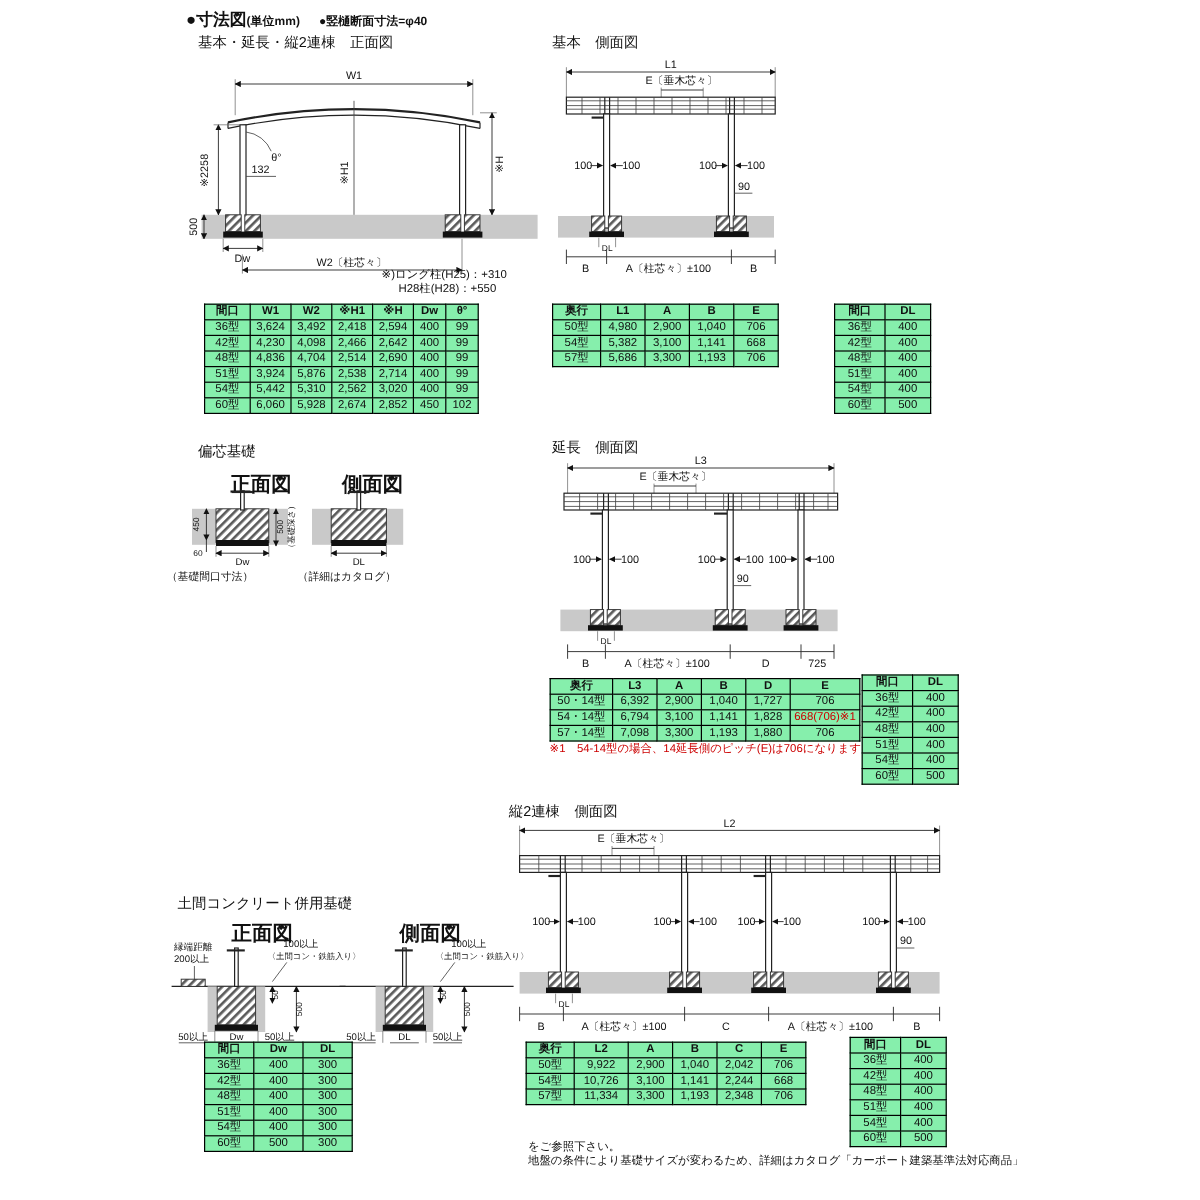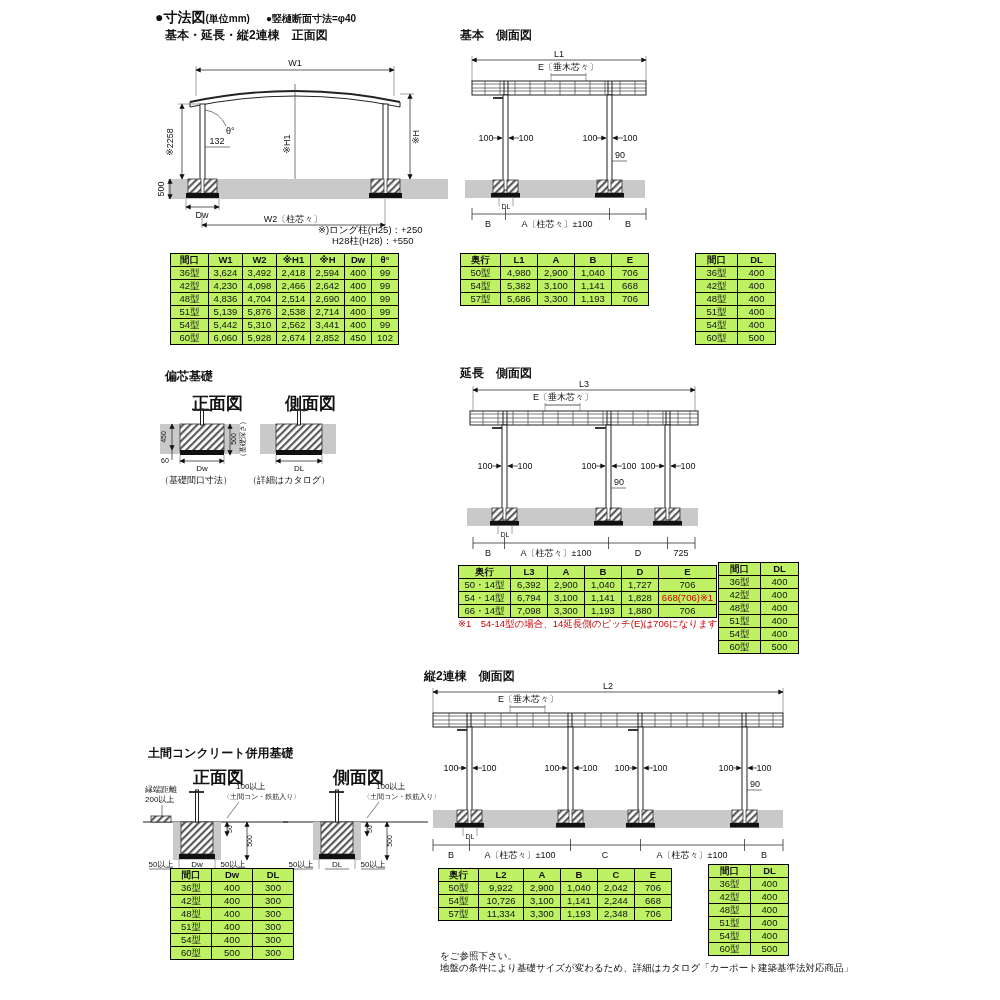--- a/index.html
+++ b/index.html
@@ -3,26 +3,26 @@
 <meta charset="utf-8">
 <style>
 *{margin:0;padding:0;box-sizing:border-box}
 body{background:#fff}
 .page{position:relative;width:1000px;height:1000px;background:#fff;
   font-family:"Liberation Sans","DejaVu Sans",sans-serif;color:#111;overflow:hidden}
 .hdr{position:absolute;left:155px;top:8px;white-space:nowrap}
 .hdr-big{font-size:14px;font-weight:bold}
 .hdr-small{font-size:10px;font-weight:bold}
 .hdr-note{font-size:10px;font-weight:bold;margin-left:16px}
-.sec-title{position:absolute;font-size:12px;font-weight:bold;white-space:nowrap}
+.sec-title{position:absolute;font-size:12px;font-weight:normal;white-space:nowrap}
 .sub-title{position:absolute;font-size:17px;font-weight:bold;white-space:nowrap}
 .note{position:absolute;font-size:9.5px;line-height:11px;white-space:nowrap}
 .note .in{padding-left:14px}
 .cap{position:absolute;font-size:9px;white-space:nowrap}
-.tbl{position:absolute;border-collapse:collapse;background:#bef264;border:1.5px solid #000}
+.tbl{position:absolute;border-collapse:collapse;background:#86efac;border:1.5px solid #000}
 .tbl th,.tbl td{border:1px solid #000;font-size:9.5px;height:13px;line-height:12px;
   padding:0 2px;text-align:center;white-space:nowrap}
 .tbl th{font-weight:bold}
 .tbl tbody td:first-child{}
 td.red{color:#cc0000}
 .rednote{position:absolute;font-size:9.5px;color:#cc0000;white-space:nowrap}
 .footer{position:absolute;font-size:9.5px;line-height:12px;white-space:nowrap}
 .footer .in{padding-left:10px}
 svg.drawing{position:absolute;overflow:visible}
 svg text{font-family:"Liberation Sans","DejaVu Sans",sans-serif}
@@ -116,21 +116,21 @@
     <line class="dim" x1="26" y1="155" x2="59" y2="155" marker-start="url(#arr)" marker-end="url(#arr)"></line>
     <text class="t" x="42" y="166" text-anchor="middle">Dw</text>
 
     <line class="ext" x1="42" y1="160" x2="42" y2="176"></line>
     <line class="ext" x1="225" y1="147" x2="225" y2="176"></line>
     <line class="dim" x1="42" y1="173" x2="225" y2="173" marker-start="url(#arr)" marker-end="url(#arr)"></line>
     <text class="t" x="133" y="170" text-anchor="middle">W2〔柱芯々〕</text>
   </svg>
 
   <div class="note" style="left:318px;top:224px">
-    <div>※)ロング柱(H25)：+250</div>
+    <div>※)ロング柱(H25)：+310</div>
     <div class="in">H28柱(H28)：+550</div>
   </div>
 
   <table class="tbl t-front" style="left:170px;top:253px">
       <thead>
         <tr>
           <th>間口</th>
           <th>W1</th>
           <th>W2</th>
           <th>※H1</th>
@@ -162,33 +162,33 @@
           <td>48型</td>
           <td>4,836</td>
           <td>4,704</td>
           <td>2,514</td>
           <td>2,690</td>
           <td>400</td>
           <td>99</td>
         </tr>
         <tr>
           <td>51型</td>
-          <td>5,139</td>
+          <td>3,924</td>
           <td>5,876</td>
           <td>2,538</td>
           <td>2,714</td>
           <td>400</td>
           <td>99</td>
         </tr>
         <tr>
           <td>54型</td>
           <td>5,442</td>
           <td>5,310</td>
           <td>2,562</td>
-          <td>3,441</td>
+          <td>3,020</td>
           <td>400</td>
           <td>99</td>
         </tr>
         <tr>
           <td>60型</td>
           <td>6,060</td>
           <td>5,928</td>
           <td>2,674</td>
           <td>2,852</td>
           <td>450</td>
@@ -334,21 +334,21 @@
     <line class="dim" x1="14" y1="44" x2="14" y2="54"></line>
     <text class="t7" x="7" y="57" text-anchor="middle">60</text>
     <line class="dim" x1="72" y1="18" x2="72" y2="49" marker-start="url(#arr)" marker-end="url(#arr)"></line>
     <text class="t7" transform="rotate(-90 78,33)" x="78" y="33" text-anchor="middle">500</text>
     <text class="t7" transform="rotate(-90 87,33)" x="87" y="33" text-anchor="middle">（基礎深さ）</text>
     <line class="ext" x1="22" y1="49" x2="22" y2="58"></line>
     <line class="ext" x1="66" y1="49" x2="66" y2="58"></line>
     <line class="dim" x1="22" y1="55" x2="66" y2="55" marker-start="url(#arr)" marker-end="url(#arr)"></line>
     <text class="t8" x="44" y="65" text-anchor="middle">Dw</text>
   </svg>
-  <div class="cap" style="left:160px;top:474px">（基礎間口寸法）</div>
+  <div class="cap" style="left:139px;top:474px">（基礎間口寸法）</div>
 
   <svg class="drawing" style="left:258px;top:406px" width="100" height="66" viewBox="0 0 100 66">
     <rect class="gnd" x="2" y="18" width="76" height="30"></rect>
     <rect class="hf" x="18" y="18" width="46" height="28"></rect>
     <rect class="pad" x="18" y="44" width="46" height="5"></rect>
     <rect class="post" x="39.5" y="3" width="3" height="16"></rect>
     <line class="ln2" x1="32" y1="4" x2="50" y2="4"></line>
     <line class="ext" x1="18" y1="49" x2="18" y2="58"></line>
     <line class="ext" x1="64" y1="49" x2="64" y2="58"></line>
     <line class="dim" x1="18" y1="55" x2="64" y2="55" marker-start="url(#arr)" marker-end="url(#arr)"></line>
@@ -441,21 +441,21 @@
         </tr>
         <tr>
           <td>54・14型</td>
           <td>6,794</td>
           <td>3,100</td>
           <td>1,141</td>
           <td>1,828</td>
           <td class="red">668(706)※1</td>
         </tr>
         <tr>
-          <td>66・14型</td>
+          <td>57・14型</td>
           <td>7,098</td>
           <td>3,300</td>
           <td>1,193</td>
           <td>1,880</td>
           <td>706</td>
         </tr>
       </tbody>
     </table>
   <div class="rednote" style="left:458px;top:618px">※1　54-14型の場合、14延長側のピッチ(E)は706になります。</div>
   <table class="tbl t-dl" style="left:718px;top:562px">

